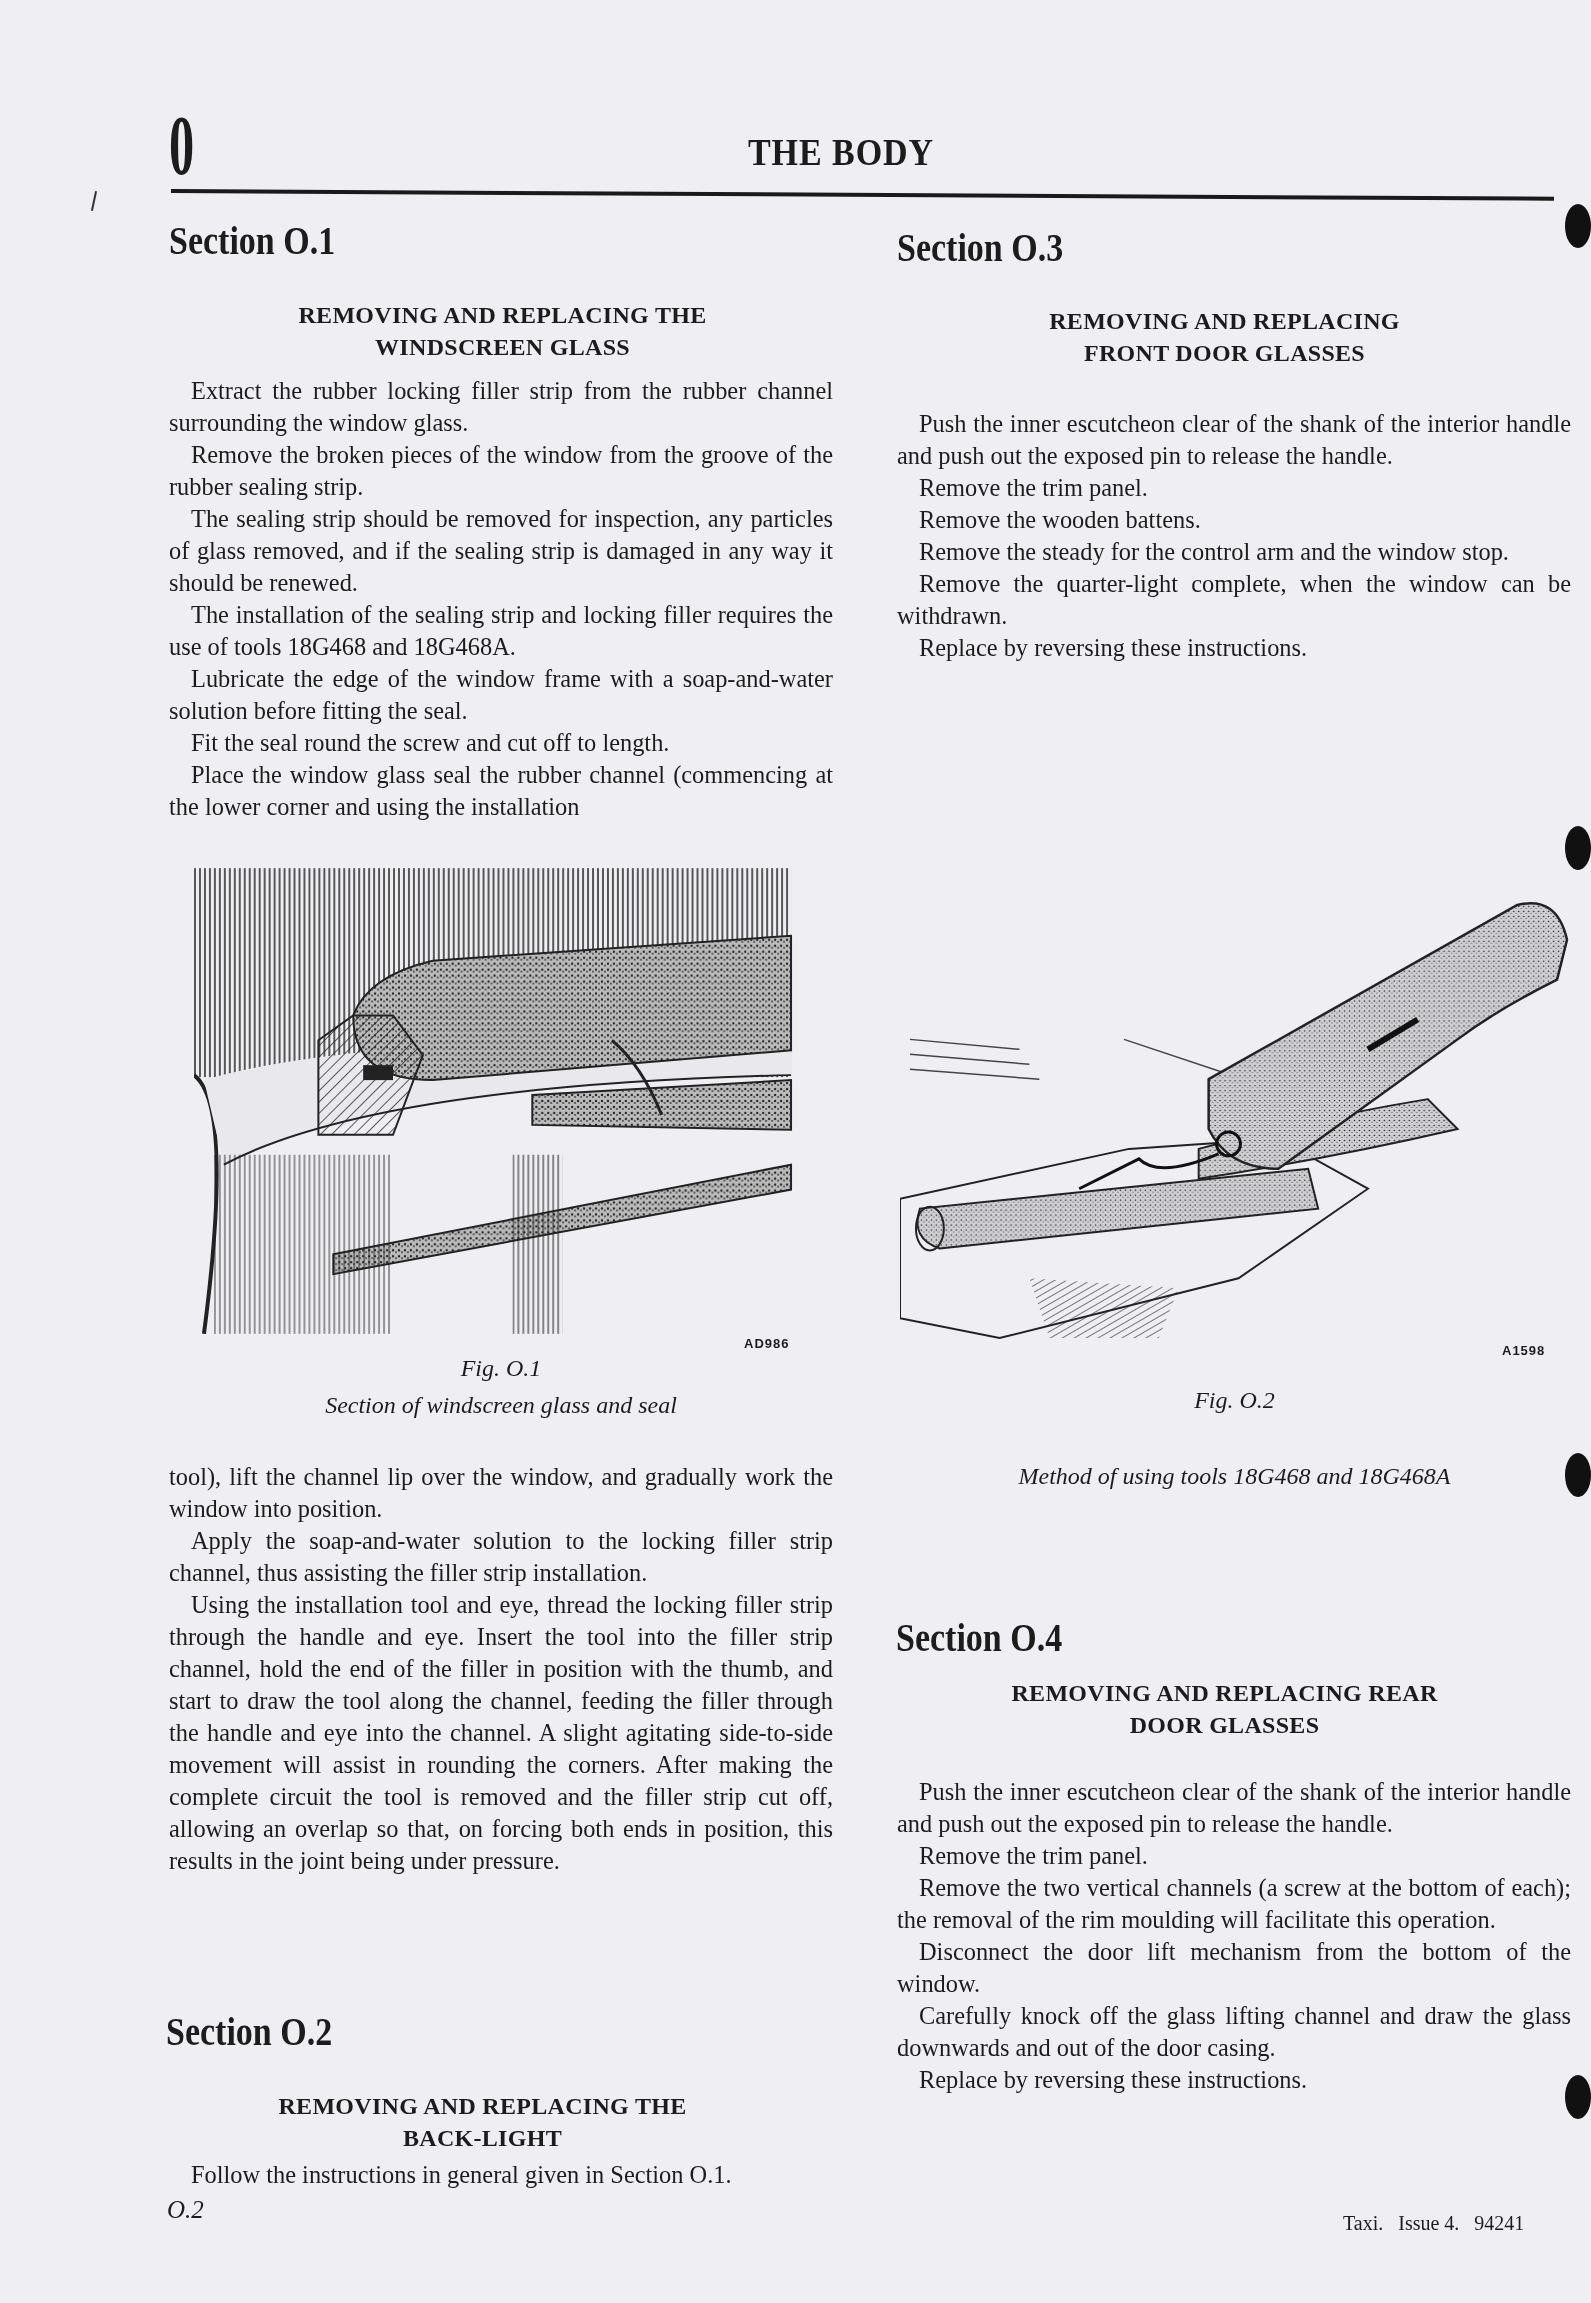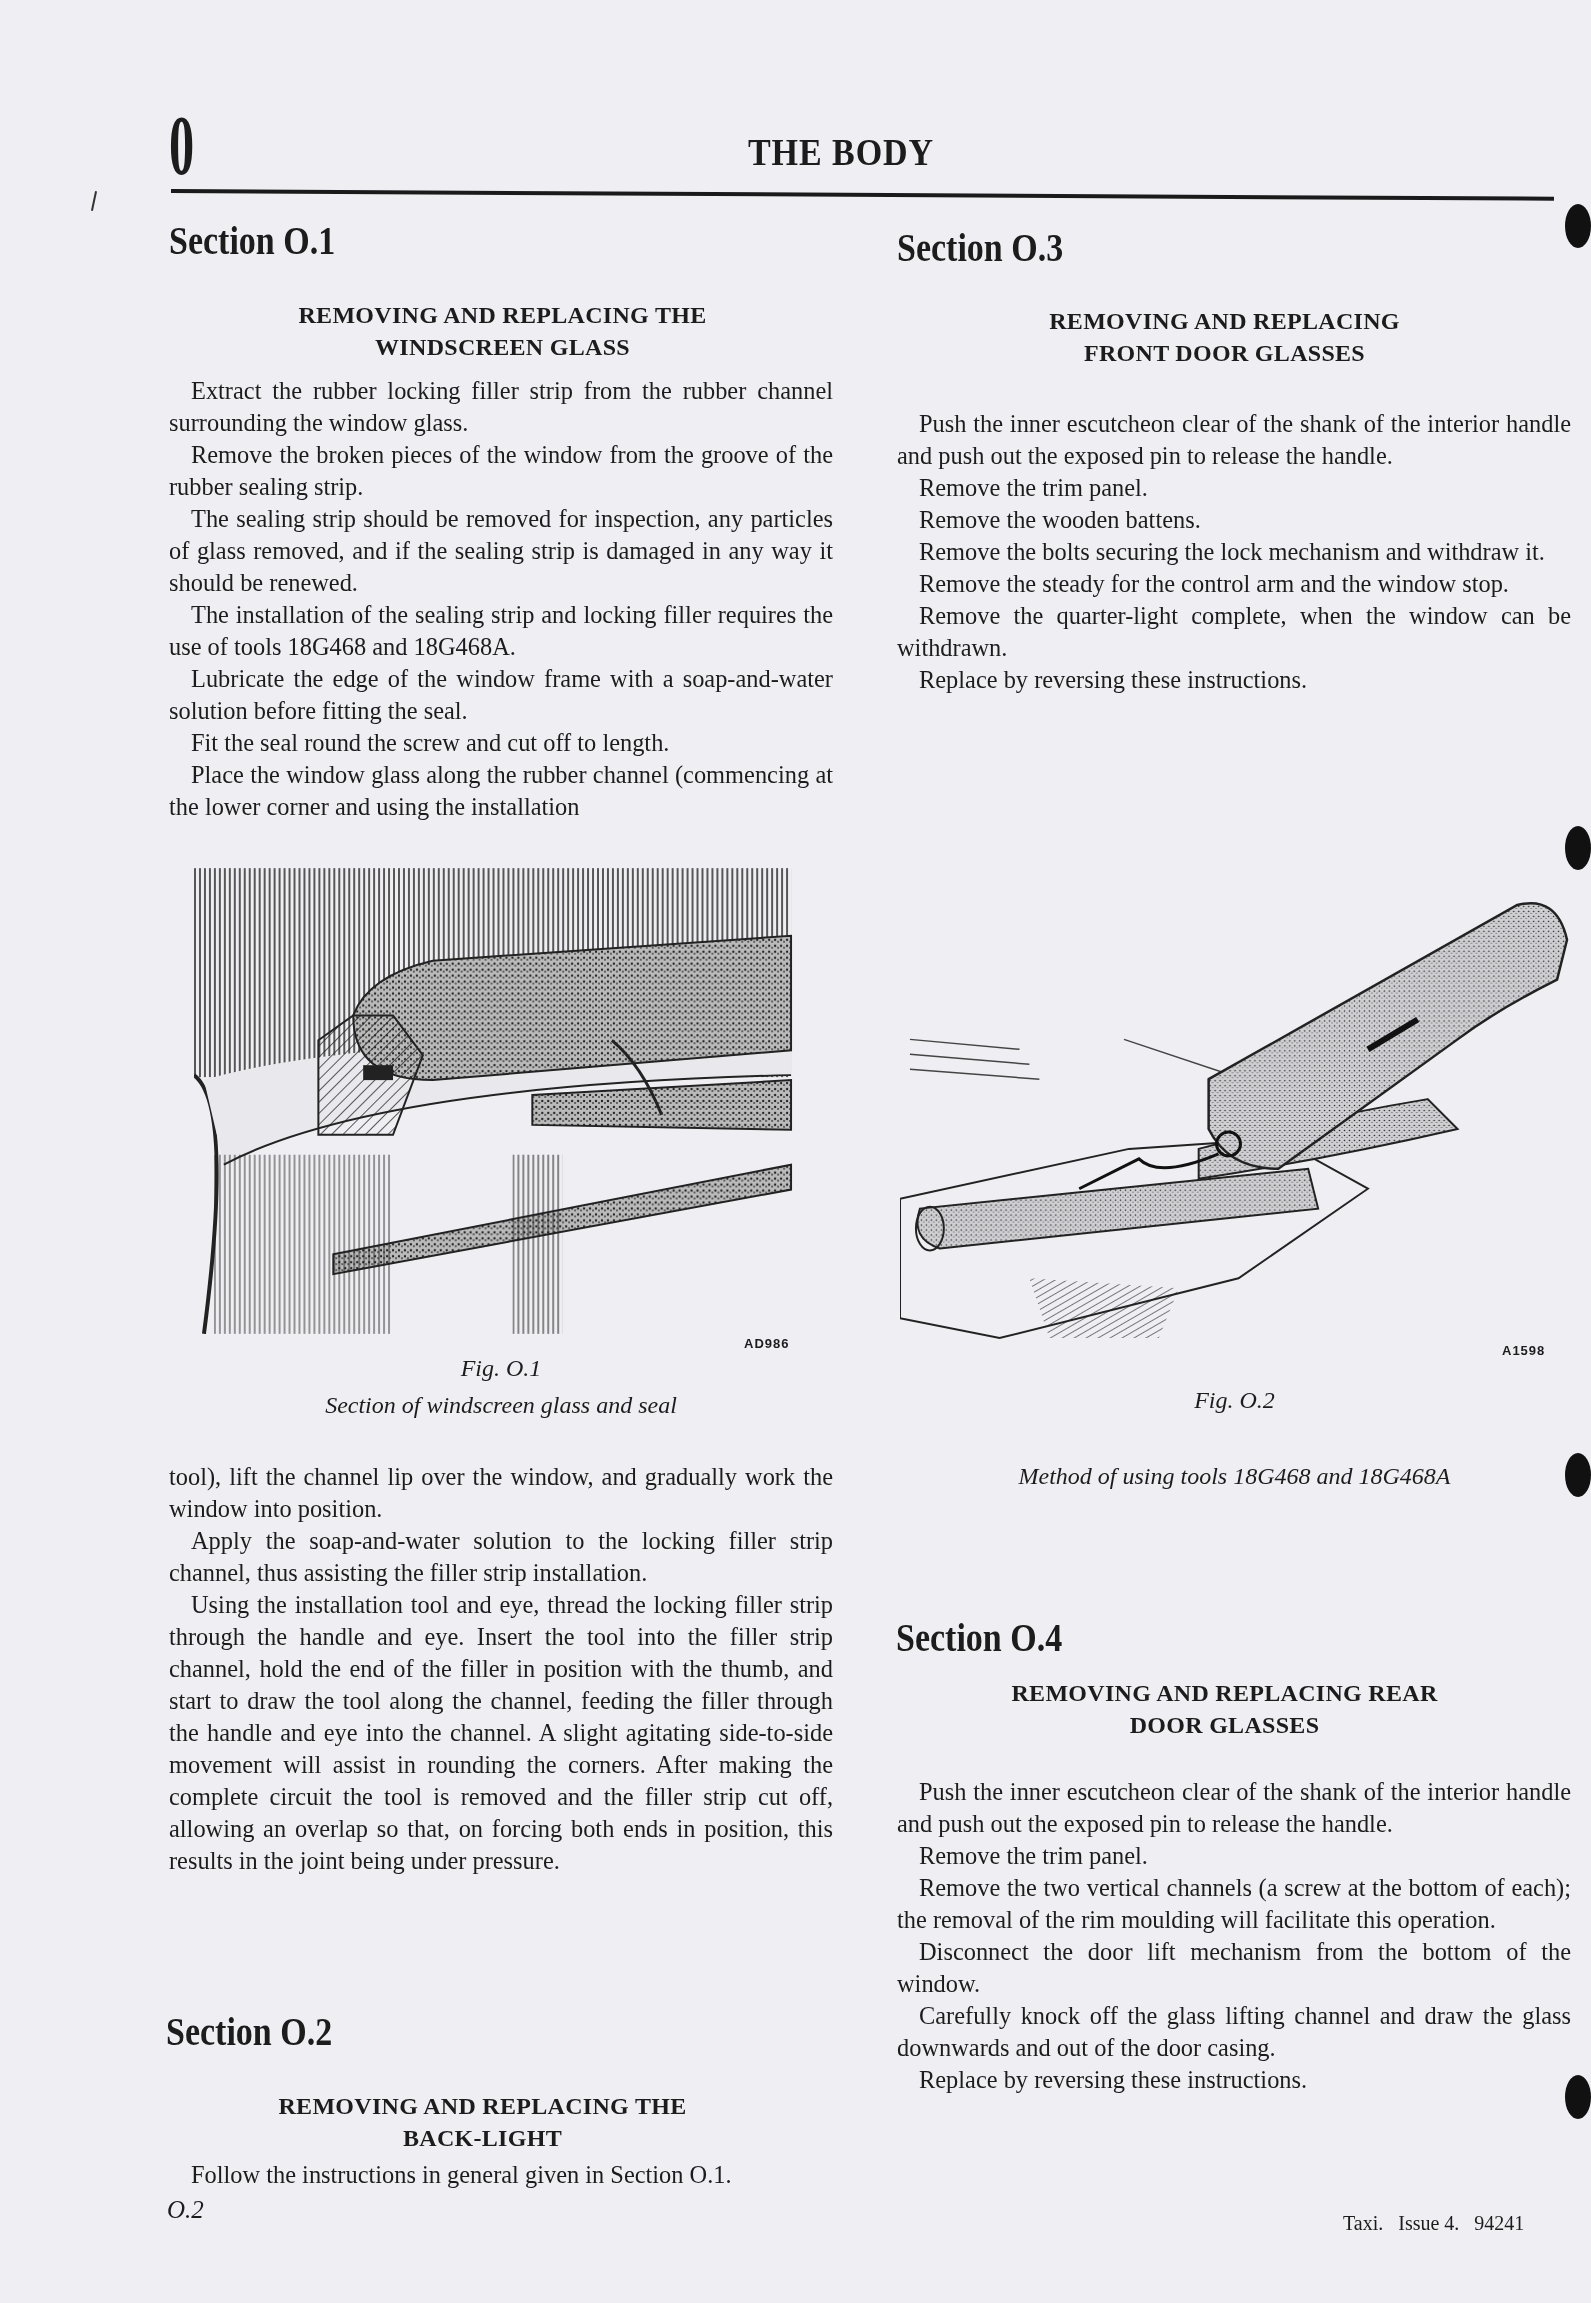--- a/index.html
+++ b/index.html
@@ -43,21 +43,21 @@
   <div>REMOVING AND REPLACING THE</div>
   <div>WINDSCREEN GLASS</div>
 </div>
 <div class="abs para" style="left:169px; top:375px; width:664px;">
   <p>Extract the rubber locking filler strip from the rubber channel surrounding the window glass.</p>
   <p>Remove the broken pieces of the window from the groove of the rubber sealing strip.</p>
   <p>The sealing strip should be removed for inspection, any particles of glass removed, and if the sealing strip is damaged in any way it should be renewed.</p>
   <p>The installation of the sealing strip and locking filler requires the use of tools 18G468 and 18G468A.</p>
   <p>Lubricate the edge of the window frame with a soap-and-water solution before fitting the seal.</p>
   <p>Fit the seal round the screw and cut off to length.</p>
-  <p>Place the window glass along the rubber channel (commencing at the lower corner and using the installation</p>
+  <p>Place the window glass seal the rubber channel (commencing at the lower corner and using the installation</p>
 </div>
 
 <div class="abs" style="left:194px; top:866px; width:607px; height:468px;">
   <svg width="607" height="468" viewBox="0 0 610 470">
     <defs>
       <pattern id="vlines" width="5" height="10" patternUnits="userSpaceOnUse">
         <line x1="1" y1="0" x2="1" y2="10" stroke="#222" stroke-width="1.5"></line>
       </pattern>
       <pattern id="stipple" width="6" height="6" patternUnits="userSpaceOnUse">
         <rect width="6" height="6" fill="#bbb"></rect>
@@ -104,21 +104,20 @@
 
 <div class="abs section-h" style="left:897px; top:224px;">Section O.3</div>
 <div class="abs sub-h" style="left:896px; top:305px; width:657px;">
   <div>REMOVING AND REPLACING</div>
   <div>FRONT DOOR GLASSES</div>
 </div>
 <div class="abs para" style="left:897px; top:408px; width:674px;">
   <p>Push the inner escutcheon clear of the shank of the interior handle and push out the exposed pin to release the handle.</p>
   <p>Remove the trim panel.</p>
   <p>Remove the wooden battens.</p>
-  <p>Remove the bolts securing the lock mechanism and withdraw it.</p>
   <p>Remove the steady for the control arm and the window stop.</p>
   <p>Remove the quarter-light complete, when the window can be withdrawn.</p>
   <p>Replace by reversing these instructions.</p>
 </div>
 
 <div class="abs" style="left:900px; top:900px; width:677px; height:448px;">
   <svg width="677" height="448" viewBox="0 0 680 450">
     <defs>
       <pattern id="stip2" width="5" height="5" patternUnits="userSpaceOnUse">
         <rect width="5" height="5" fill="#d0d0d4"></rect>

